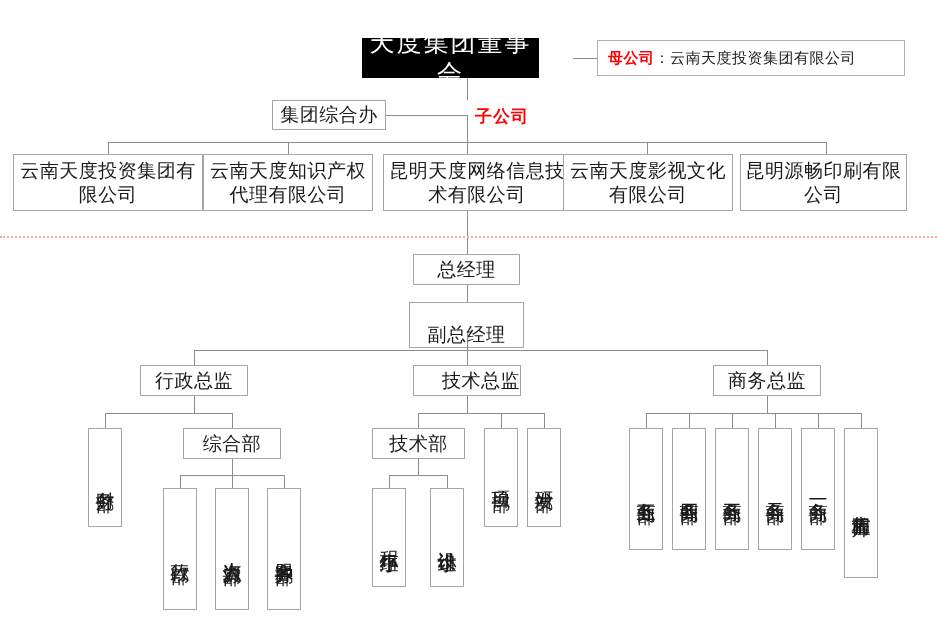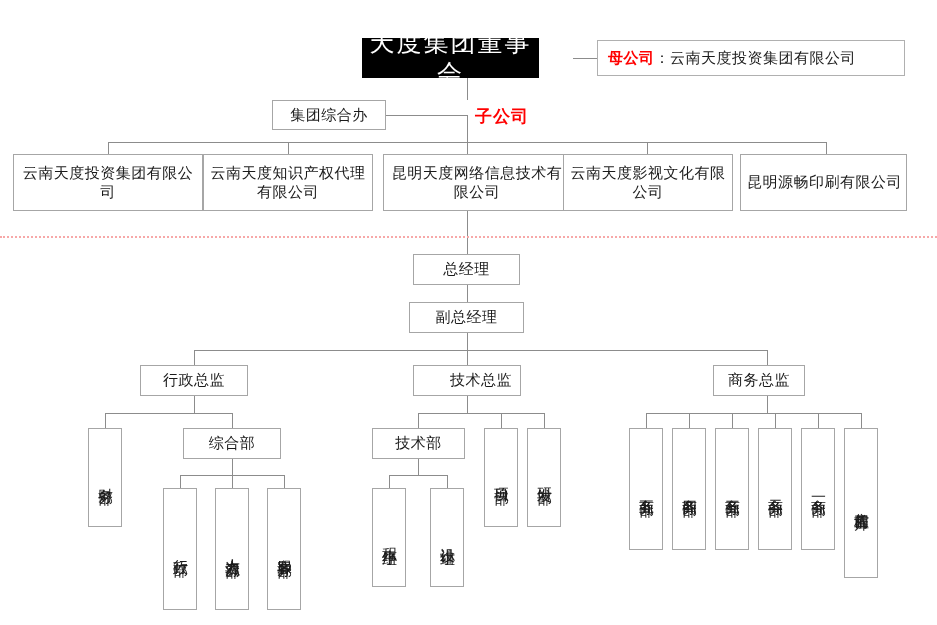--- a/index.html
+++ b/index.html
@@ -7,21 +7,21 @@
     width:937px;height:625px;background:#ffffff;
     font-family:"DejaVu Sans","Liberation Sans",sans-serif;
     overflow:hidden;position:relative;
   }
   #chart{position:absolute;left:0;top:0;width:937px;height:625px;}
 
   .box{
     position:absolute;box-sizing:border-box;
     border:1px solid #a6a6a6;background:#ffffff;color:#1a1a1a;
     display:flex;align-items:center;justify-content:center;
-    text-align:center;line-height:1.25;font-size:15px;
+    text-align:center;line-height:1.25;font-size:19px;
     letter-spacing:0.5px;
   }
   .box.wrap{padding:2px 4px;}
   .vert{
     writing-mode:vertical-rl;text-orientation:upright;
     white-space:nowrap;letter-spacing:1px;
   }
   .title-box{
     background:#000000;color:#ffffff;border:none;
     font-size:25px;letter-spacing:2px;font-weight:400;
@@ -101,38 +101,38 @@
   <div class="ln v" style="left:467px;top:211px;height:43px;"></div>
 
   <div class="divider" style="top:236px;"></div>
 
   <div class="box" style="left:413px;top:254px;width:107px;height:31px;align-items:center;">
     <span>总经理</span>
   </div>
 
   <div class="ln v" style="left:467px;top:285px;height:17px;"></div>
 
-  <div class="box" style="left:409px;top:302px;width:115px;height:31px;">
+  <div class="box" style="left:409px;top:302px;width:115px;height:46px;align-items:flex-end;">
     <span>副总经理</span>
   </div>
 
   <div class="ln v" style="left:467px;top:333px;height:17px;"></div>
 
   <div class="ln h" style="left:194px;top:350px;width:573px;"></div>
   <div class="ln v" style="left:194px;top:350px;height:15px;"></div>
   <div class="ln v" style="left:467px;top:350px;height:15px;"></div>
   <div class="ln v" style="left:767px;top:350px;height:15px;"></div>
 
   <div class="box" style="left:140px;top:365px;width:108px;height:31px;">
     <span>行政总监</span>
   </div>
   <div class="box" style="left:413px;top:365px;width:108px;height:31px;padding-left:28px;">
     <span>技术总监</span>
   </div>
-  <div class="box" style="left:713px;top:365px;width:92px;height:31px;justify-content:center;">
+  <div class="box" style="left:713px;top:365px;width:108px;height:31px;justify-content:center;">
     <span>商务总监</span>
   </div>
 
   <div class="ln v" style="left:194px;top:396px;height:17px;"></div>
   <div class="ln h" style="left:105px;top:413px;width:128px;"></div>
   <div class="ln v" style="left:105px;top:413px;height:15px;"></div>
   <div class="ln v" style="left:232px;top:413px;height:15px;"></div>
 
   <div class="box vert" style="left:88px;top:428px;width:34px;height:99px;">
     <span>财务部</span>

